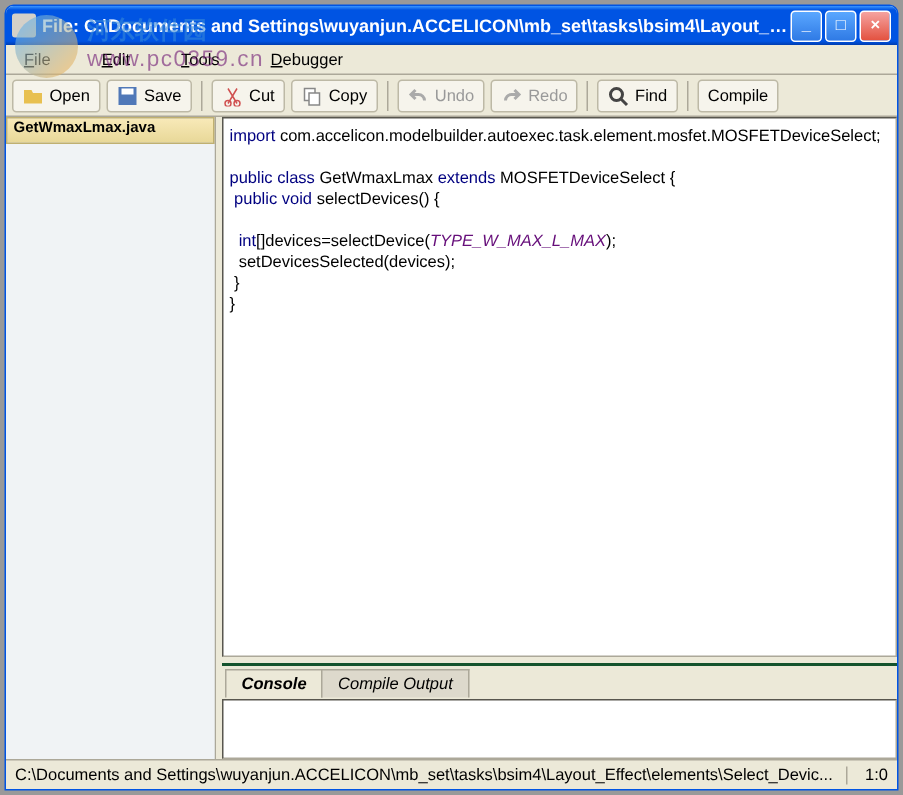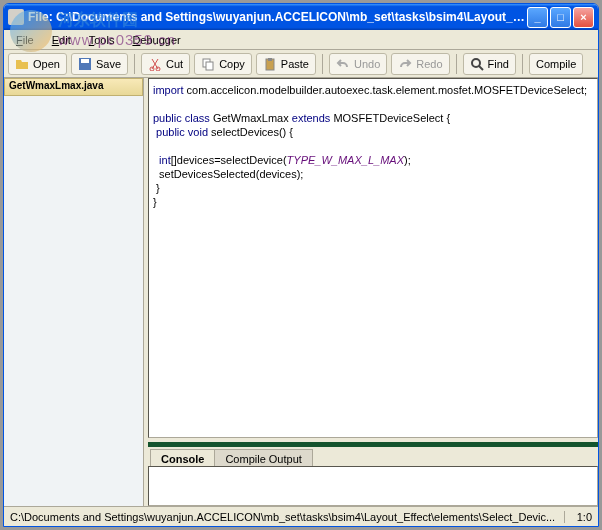--- a/index.html
+++ b/index.html
@@ -5,21 +5,21 @@
 * { margin: 0; padding: 0; box-sizing: border-box; font-family: Tahoma, Arial, sans-serif; font-size: 11px; }
 body { width: 602px; height: 530px; background: #999; padding: 3px; position: relative; }
 .window { width: 596px; height: 524px; background: #ece9d8; border: 1px solid #0054e3; border-radius: 6px 6px 0 0; display: flex; flex-direction: column; overflow: hidden; }
 .titlebar { height: 26px; background: linear-gradient(to bottom, #3a95ff 0%, #0054e3 10%, #0054e3 90%, #003db0 100%); display: flex; align-items: center; padding: 0 4px; color: #fff; font-weight: bold; }
 .titlebar .app-icon { width: 16px; height: 16px; background: #d4d0c8; border-radius: 2px; margin-right: 4px; display: inline-block; }
 .titlebar .title-text { flex: 1; white-space: nowrap; overflow: hidden; text-overflow: ellipsis; font-size: 12px; }
 .titlebar .win-btns { display: flex; gap: 2px; }
 .titlebar .win-btn { width: 21px; height: 21px; border-radius: 3px; border: 1px solid #fff; display: flex; align-items: center; justify-content: center; font-family: Arial; font-weight: bold; font-size: 11px; color: #fff; }
 .win-min, .win-max { background: linear-gradient(to bottom, #5aa7ff, #2f7ae5); }
 .win-close { background: linear-gradient(to bottom, #f5a3a0, #e3513f); }
-.menubar { height: 20px; background: #ece9d8; display: flex; align-items: center; padding: 0 4px; gap: 2px; border-bottom: 1px solid #aca899; }
+.menubar { height: 20px; background: #ece9d8; display: flex; align-items: center; padding: 0 4px; gap: 18px; border-bottom: 1px solid #aca899; }
 .menubar .menu-item { padding: 2px 8px; cursor: default; }
 .menubar .menu-item u { text-decoration: underline; }
 .toolbar { height: 28px; background: #ece9d8; display: flex; align-items: center; padding: 2px 4px; gap: 4px; border-bottom: 1px solid #aca899; }
 .tb-btn { height: 22px; padding: 0 6px; background: #f6f4ec; border: 1px solid #bdb9a6; border-radius: 3px; display: flex; align-items: center; gap: 4px; cursor: pointer; font-size: 11px; }
 .tb-btn.disabled { color: #999; cursor: default; }
 .tb-sep { width: 1px; height: 20px; background: #aca899; margin: 0 2px; }
 .tb-icon { width: 14px; height: 14px; display: inline-block; }
 .main-area { flex: 1; display: flex; min-height: 0; }
 .left-panel { width: 140px; background: #e8ecef; border-right: 1px solid #aca899; display: flex; flex-direction: column; }
 .left-panel .file-tab-hdr { height: 18px; background: linear-gradient(to bottom, #f8e9b8, #e8d898); border: 1px solid #c0b070; padding: 1px 4px; font-size: 10px; font-weight: bold; overflow: hidden; white-space: nowrap; }
@@ -29,21 +29,21 @@
 .code-area { flex: 1; background: #fff; border: 1px inset #aca899; padding: 4px; font-family: "DialogInput", monospace; font-size: 12px; overflow: auto; white-space: pre; }
 .kw-import { color: #000080; font-weight: normal; }
 .kw-public { color: #000080; font-weight: normal; }
 .kw-class { color: #000080; }
 .kw-void { color: #000080; }
 .kw-extends { color: #000080; }
 .kw-int { color: #000080; }
 .type-name { color: #000; }
 .method-name { color: #000; }
 .const-name { color: #660e7a; font-style: italic; }
-.bottom-tabs { height: 24px; background: #ece9d8; display: flex; align-items: flex-start; border-top: 5px solid #14532d; padding-top: 2px; padding-left: 2px; }
+.bottom-tabs { height: 24px; background: #ece9d8; display: flex; align-items: flex-start; border-top: 2px solid #14532d; padding-top: 2px; padding-left: 2px; font-style: italic; }
 .bottom-tab { padding: 3px 10px; background: #ece9d8; border: 1px solid #aca899; border-bottom: none; font-size: 11px; font-weight: bold; margin-right: -1px; }
 .bottom-tab.inactive { background: #ddd9cc; font-weight: normal; }
 .console-area { height: 40px; background: #fff; border: 1px inset #aca899; margin: 0; }
 .splitter-h { height: 4px; background: #ece9d8; cursor: row-resize; }
 .statusbar { height: 20px; background: #ece9d8; border-top: 1px solid #aca899; display: flex; align-items: center; padding: 0 6px; font-size: 11px; }
 .statusbar .status-path { flex: 1; white-space: nowrap; overflow: hidden; text-overflow: ellipsis; }
 .statusbar .status-pos { padding-left: 12px; border-left: 1px solid #aca899; }
 .watermark { position: absolute; z-index: 10; pointer-events: none; opacity: 0.6; }
 .wm1 { top: 10px; left: 10px; width: 200px; }
 .wm1 .wm-circle { width: 42px; height: 42px; border-radius: 50%; background: linear-gradient(135deg,#4fb0ff,#ffb84f); float: left; }
@@ -93,27 +93,20 @@
           <circle cx="10" cy="12" r="2" fill="none" stroke="#d05050"></circle>
         </svg>
       <span>Cut</span>
     </div>
     <div class="tb-btn">
       <svg class="tb-icon" viewBox="0 0 14 14">
           <rect x="2" y="2" width="7" height="8" fill="#fff" stroke="#888"></rect>
           <rect x="5" y="5" width="7" height="8" fill="#fff" stroke="#888"></rect>
         </svg>
       <span>Copy</span>
-    </div>
-    <div class="tb-btn">
-      <svg class="tb-icon" viewBox="0 0 14 14">
-          <rect x="3" y="2" width="8" height="11" fill="#c8a050" stroke="#888"></rect>
-          <rect x="5" y="1" width="4" height="3" fill="#888"></rect>
-        </svg>
-      <span>Paste</span>
     </div>
     <div class="tb-sep"></div>
     <div class="tb-btn disabled">
       <svg class="tb-icon" viewBox="0 0 14 14">
           <path fill="none" stroke="#aaa" stroke-width="2" d="M11 10a4 4 0 0 0-4-4H3m2-3L2 6l3 3"></path>
         </svg>
       <span>Undo</span>
     </div>
     <div class="tb-btn disabled">
       <svg class="tb-icon" viewBox="0 0 14 14">

